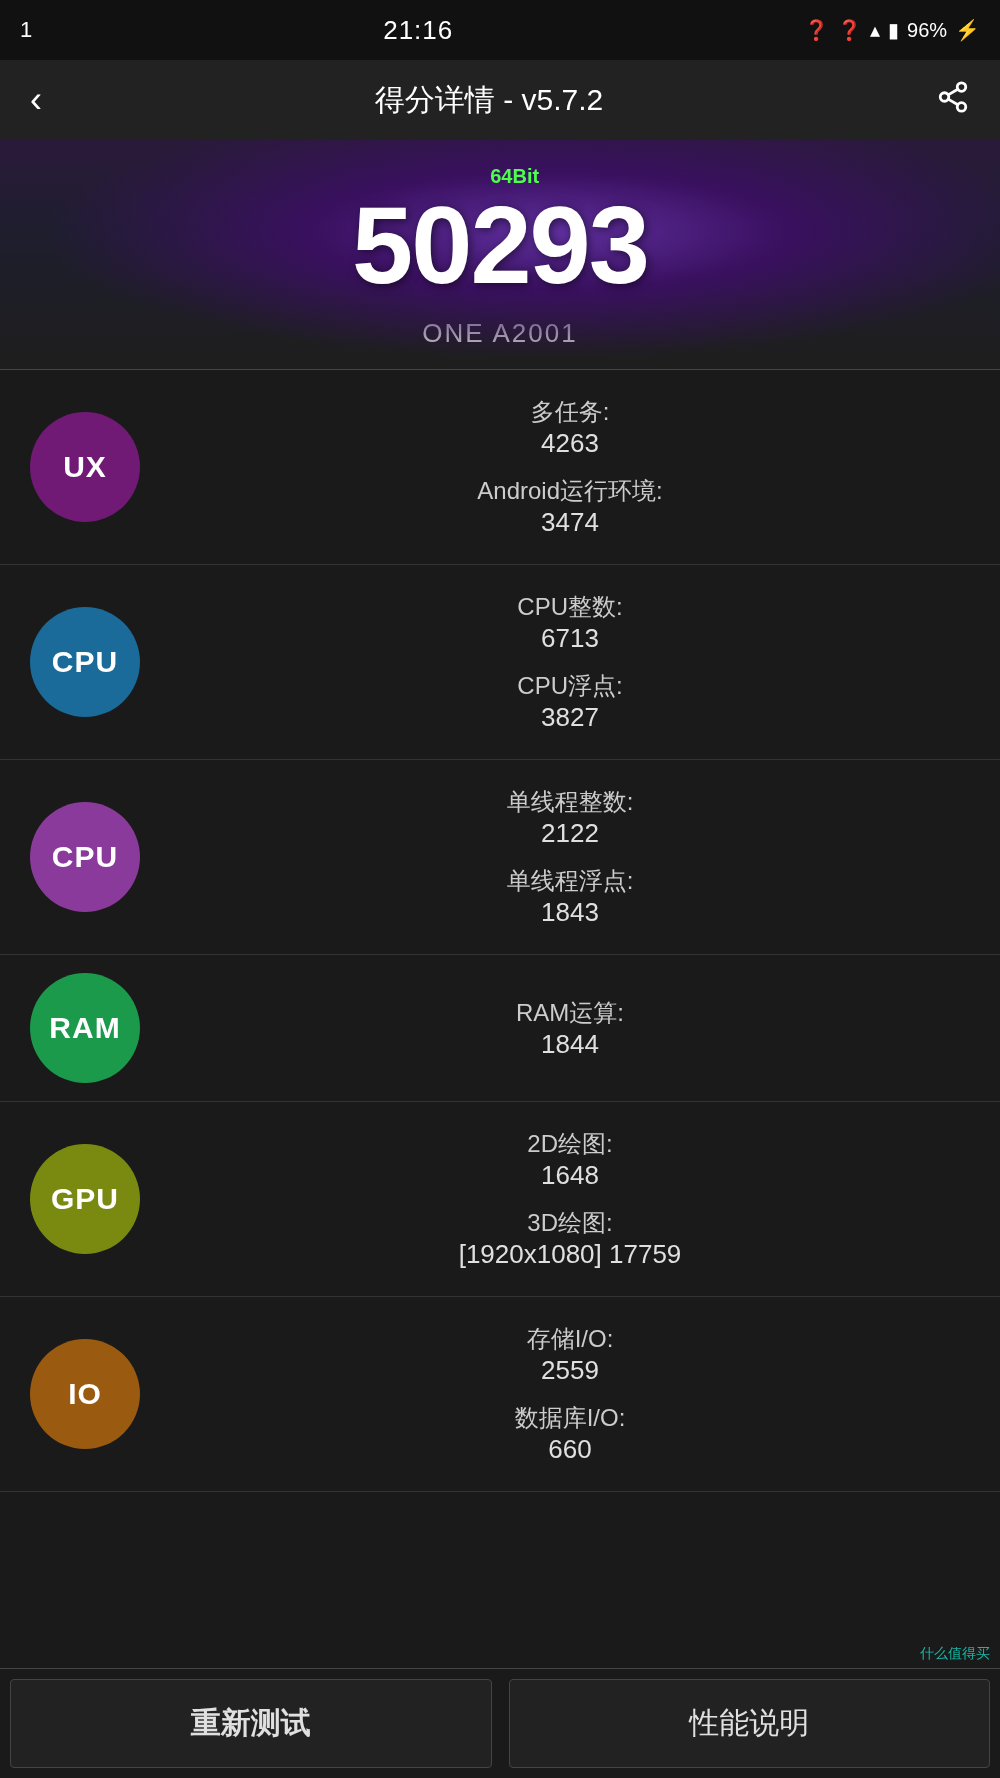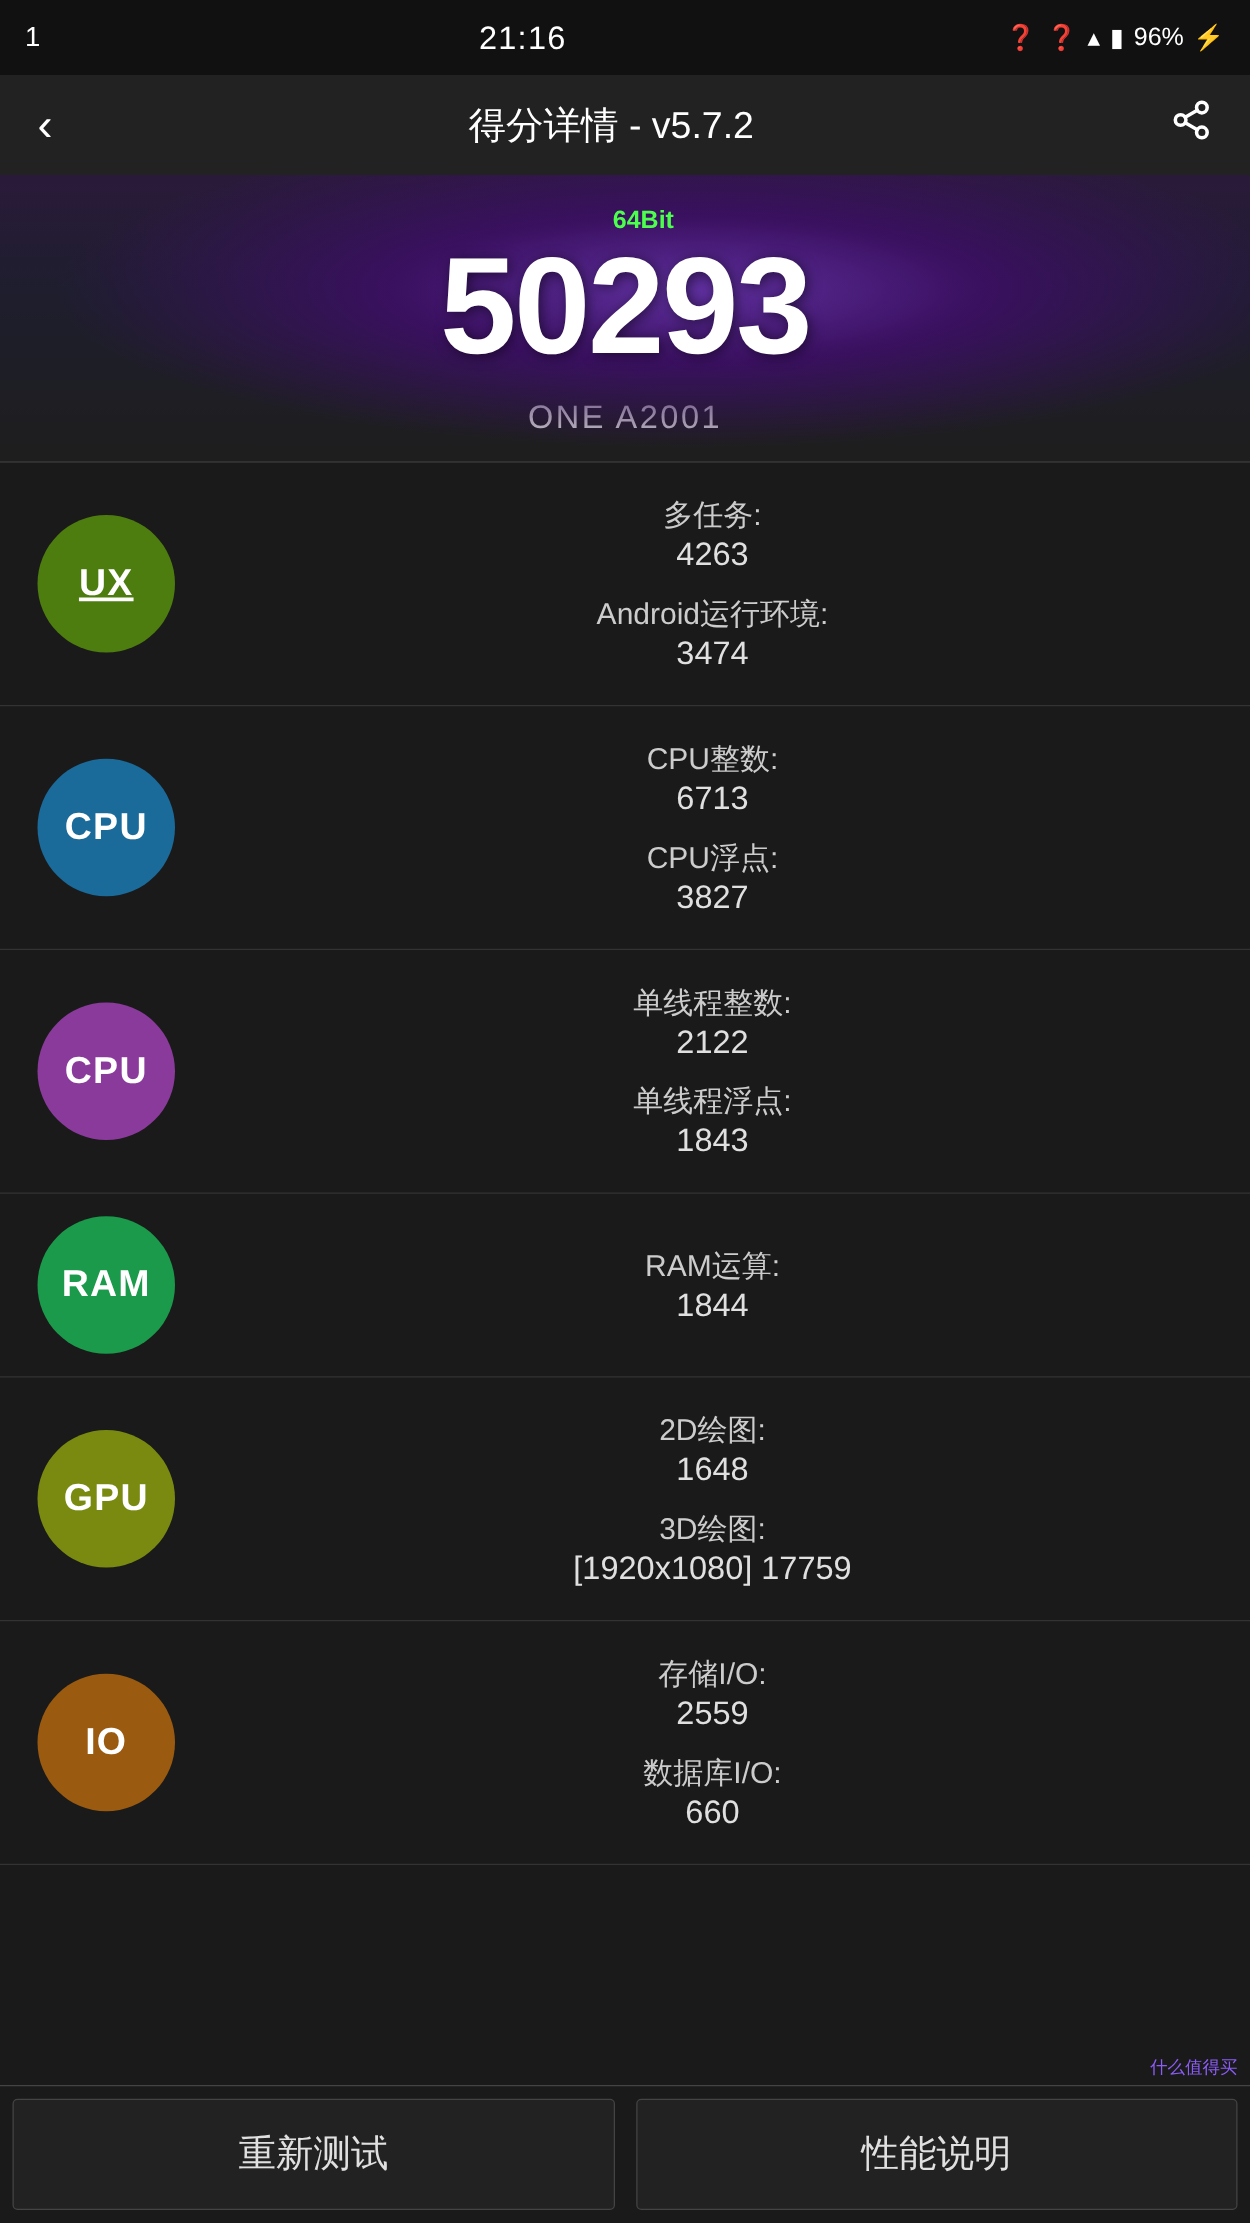--- a/index.html
+++ b/index.html
@@ -128,21 +128,21 @@
       border-radius: 50%;
       display: flex;
       align-items: center;
       justify-content: center;
       font-size: 30px;
       font-weight: bold;
       color: #fff;
       flex-shrink: 0;
       letter-spacing: 1px;
     }
-    .icon-ux { background: #4d7c0f; text-decoration: underline; }
+    .icon-ux { background: #701a75; }
     .icon-cpu-multi { background: #1a6a9a; }
     .icon-cpu-single { background: #8a3a9a; }
     .icon-ram { background: #1a9a4a; }
     .icon-gpu { background: #7a8a10; }
     .icon-io { background: #9a5a10; }
 
     .metric-details {
       flex: 1;
       padding-left: 30px;
     }
@@ -180,30 +180,30 @@
       align-items: center;
       justify-content: center;
       font-size: 30px;
       color: #e0e0e0;
       cursor: pointer;
       border: 1px solid #444;
       background: #222;
       margin: 10px;
       border-radius: 4px;
     }
-    .bottom-btn:first-child { margin-right: 2px; }
+    .bottom-btn:first-child { margin-right: 2px; font-weight: bold; }
     .bottom-btn:last-child { margin-left: 15px; }
 
     
     .watermark {
       position: absolute;
       bottom: 115px;
       right: 10px;
       font-size: 14px;
-      color: #8b5cf6;
+      color: #14b8a6;
     }
   </style>
 </head>
 <body>
 
 <div class="status-bar">
   <span class="status-left">1</span>
   <span class="status-center">21:16</span>
   <div class="status-right">
 

